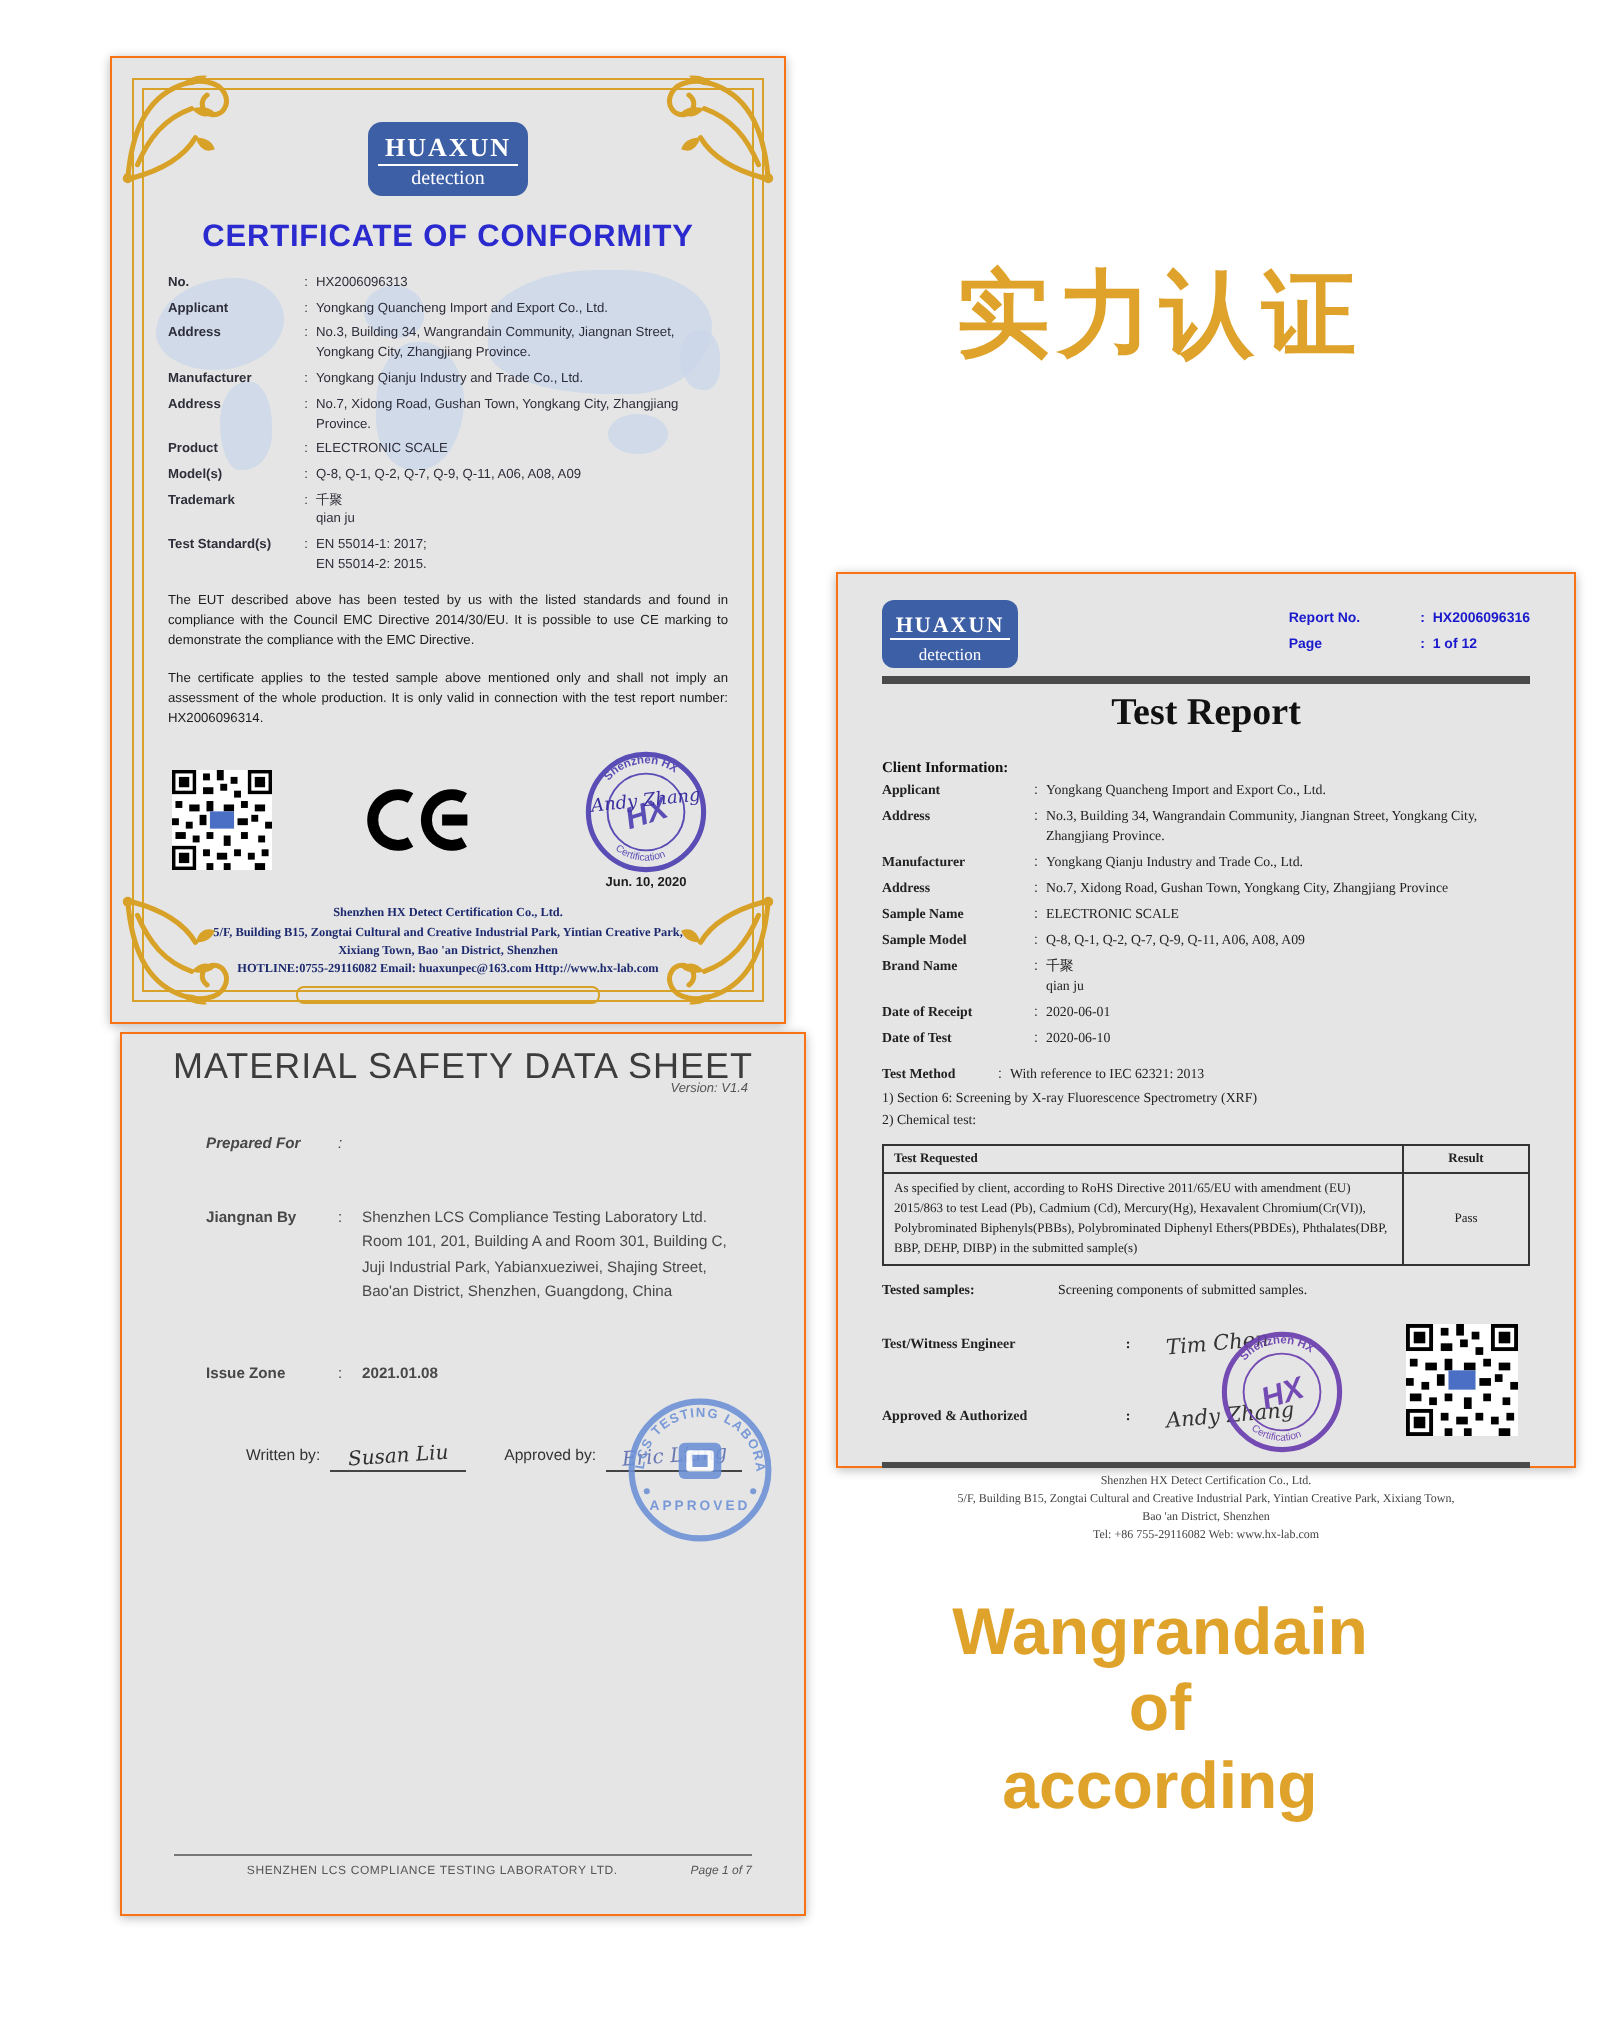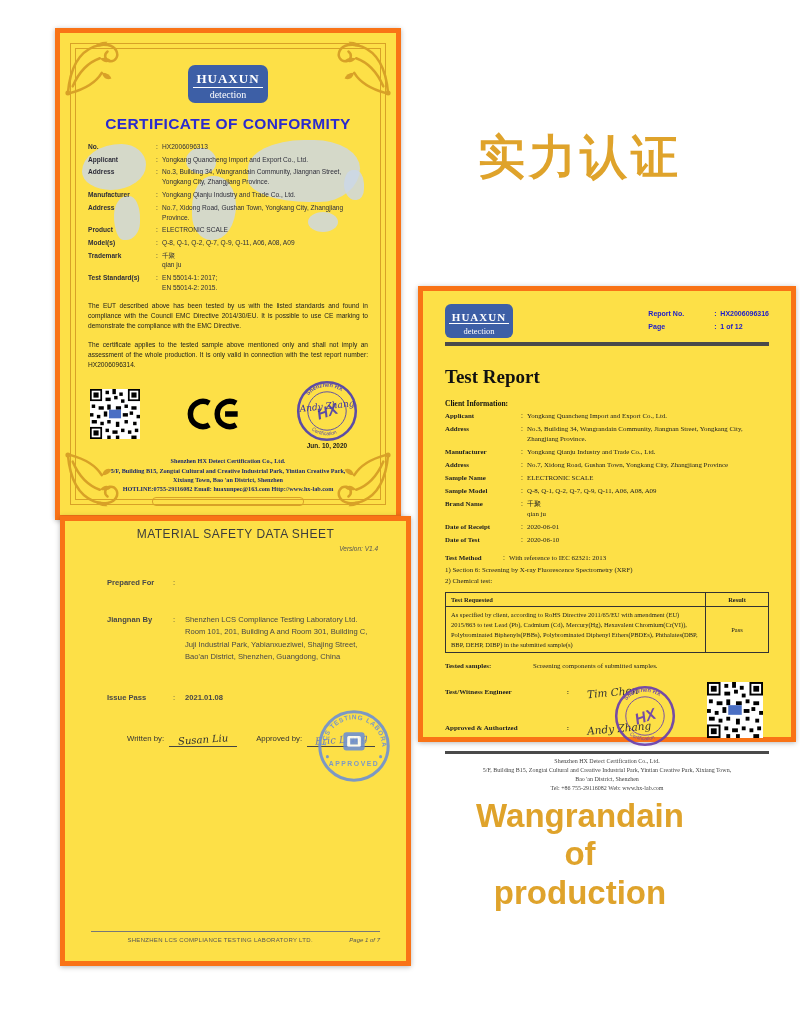--- a/index.html
+++ b/index.html
@@ -1,17 +1,17 @@
 <!DOCTYPE html>
 <html><head>
 <meta charset="utf-8">
 <style>
   html,body{margin:0;padding:0;}
   body{width:800px;height:1012px;position:relative;background:#ffffff;font-family:"Liberation Sans",sans-serif;overflow:hidden;}
-  .doc{position:absolute;background:#fde047;border:5px solid #f97316;box-shadow:0 1px 5px rgba(0,0,0,.28);}
+  .doc{position:absolute;background:#e5e5e5;border:1px solid #f97316;box-shadow:0 1px 5px rgba(0,0,0,.28);}
 
   
   #cert{left:55px;top:28px;width:336px;height:482px;}
   .frame1{position:absolute;inset:10px;border:1.5px solid #d8a127;pointer-events:none;}
   .frame2{position:absolute;inset:15px;border:1px solid #d8a127;pointer-events:none;}
   .corner{position:absolute;width:58px;height:58px;z-index:2;}
   .corner svg{width:100%;height:100%;display:block;}
   .corner.tl{left:5px;top:5px;}
   .corner.tr{right:5px;top:5px;transform:scaleX(-1);}
   .corner.bl{left:5px;bottom:5px;transform:scaleY(-1);}
@@ -49,21 +49,21 @@
   .rep-content{position:absolute;inset:13px 22px;}
   .rep-head{display:flex;justify-content:space-between;align-items:flex-start;}
   .hx-logo.small{margin:0;width:68px;padding:3px 0 2px;border-radius:6px;}
   .hx-logo.small .n{font-size:11px;}
   .hx-logo.small .s{font-size:8.5px;}
   .rep-no{font-size:7px;color:#1a1acc;font-weight:bold;margin-top:3px;}
   .rep-no .row{display:flex;line-height:1.9;}
   .rep-no .lab{width:62px;}
   .rep-rule{height:3.5px;background:#4a4a4a;margin-top:4px;}
   .rep-rule2{height:2.5px;background:#4a4a4a;margin-top:5px;}
-  .rep-title{font-family:"Liberation Serif",serif;font-weight:bold;font-size:19px;margin-top:20px;color:#111;}
+  .rep-title{font-family:"Liberation Serif",serif;font-weight:bold;font-size:19px;text-align:center;margin-top:4px;color:#111;}
   .rep-client{font-size:7.5px;font-weight:bold;margin-top:11px;color:#111;font-family:"Liberation Serif",serif;}
   .r-row{display:flex;font-size:6.9px;line-height:1.45;margin-top:3.1px;color:#222;}
   .r-label{width:72px;font-weight:bold;flex:none;font-family:"Liberation Serif",serif;}
   .r-value{flex:1;white-space:pre-line;font-family:"Liberation Serif",serif;}
   .method{margin-top:8px;}
   .method .r-row{margin-top:1.5px;}
   table.req{width:100%;border-collapse:collapse;margin-top:6px;}
   .req th,.req td{border:1px solid #333;font-size:6.5px;padding:3px 5px;color:#222;font-family:"Liberation Serif",serif;}
   .req th{font-weight:bold;text-align:left;}
   .req .res{width:52px;text-align:center;}
@@ -73,27 +73,27 @@
   .sig-row .slabel{width:118px;}
   .sig-script{font-family:"DejaVu Serif",serif;font-style:italic;font-weight:normal;font-size:10.5px;transform:rotate(-5deg);color:#333;margin-left:14px;white-space:nowrap;}
   .rep-stamp{position:absolute;left:168px;top:4px;width:64px;height:64px;opacity:.92;z-index:2;}
   .rep-qr{position:absolute;right:6px;top:2px;width:56px;height:56px;}
   .rep-footer{text-align:center;font-size:6px;color:#444;line-height:1.5;margin-top:3px;font-family:"Liberation Serif",serif;}
 
   
   #msds{left:60px;top:516px;width:341px;height:440px;}
   .msds-version{position:absolute;top:24px;right:28px;font-size:6.5px;font-style:italic;color:#555;}
   .msds-title{text-align:center;margin-top:64px;font-size:30px;font-weight:bold;letter-spacing:6px;color:#333;}
-  .msds-sub{text-align:center;font-size:12px;color:#3c3c3c;margin-top:6px;letter-spacing:.5px;}
+  .msds-sub{text-align:center;font-size:18px;color:#3c3c3c;margin-top:6px;letter-spacing:.5px;}
   .m-block{display:flex;margin-left:42px;margin-right:20px;font-size:7.6px;color:#484848;line-height:1.65;}
   .m-label{width:66px;font-weight:bold;flex:none;}
   .m-colon{width:12px;flex:none;}
   .m-colon::before{content:":";}
   .m-value{flex:1;white-space:pre-line;}
-  .m-pf{margin-top:36px;}
+  .m-pf{margin-top:22px;font-style:italic;}
   .m-pb{margin-top:24px;}
   .m-id{margin-top:28px;}
   .m-rn{margin-top:13px;}
   .msds-sign{position:relative;margin:30px 20px 0 62px;height:46px;font-size:7.8px;color:#333;display:flex;align-items:flex-start;gap:5px;}
   .wlab{font-weight:normal;white-space:nowrap;}
   .uline{display:inline-block;border-bottom:1px solid #444;min-width:62px;text-align:center;padding:0 3px 1px;}
   .msign{font-family:"DejaVu Serif",serif;font-style:italic;font-size:10px;transform:rotate(-4deg);display:inline-block;color:#2f2f2f;}
   .msign.faint{color:#6a79b4;}
   .lcs-stamp{position:absolute;right:-6px;top:-26px;width:76px;height:76px;opacity:.88;z-index:2;}
   .msds-footer{position:absolute;left:26px;right:26px;bottom:18px;border-top:1px solid #777;padding-top:5px;display:flex;align-items:center;font-size:6px;color:#555;}
@@ -529,21 +529,21 @@
   </div>
   <div class="m-block m-pb">
     <span class="m-label">Jiangnan By</span>
       <span class="m-colon"></span>
     <span class="m-value">Shenzhen LCS Compliance Testing Laboratory Ltd.
 Room 101, 201, Building A and Room 301, Building C,
 Juji Industrial Park, Yabianxueziwei, Shajing Street,
 Bao'an District, Shenzhen, Guangdong, China</span>
   </div>
   <div class="m-block m-id">
-    <span class="m-label">Issue Pass</span>
+    <span class="m-label">Issue Zone</span>
       <span class="m-colon"></span>
     <span class="m-value" style="font-weight:bold">2021.01.08</span>
   </div>
 
   <div class="msds-sign">
     <span class="wlab">Written by:</span>
     <span class="uline"><span class="msign">Susan Liu</span></span>
     <span class="wlab" style="margin-left:14px">Approved by:</span>
     <span class="uline"><span class="msign faint">Eric Liang</span></span>
     <svg class="lcs-stamp" viewBox="0 0 100 100">
@@ -563,14 +563,14 @@
 
   <div class="msds-footer">
     <span class="co">SHENZHEN LCS COMPLIANCE TESTING LABORATORY LTD.</span>
     <span class="pg">Page 1 of 7</span>
   </div>
 </div>
 
 <div class="gold-auth">
   <div>Wangrandain</div>
   <div>of</div>
-  <div>production</div>
+  <div>according</div>
 </div>
 
 </body></html>

